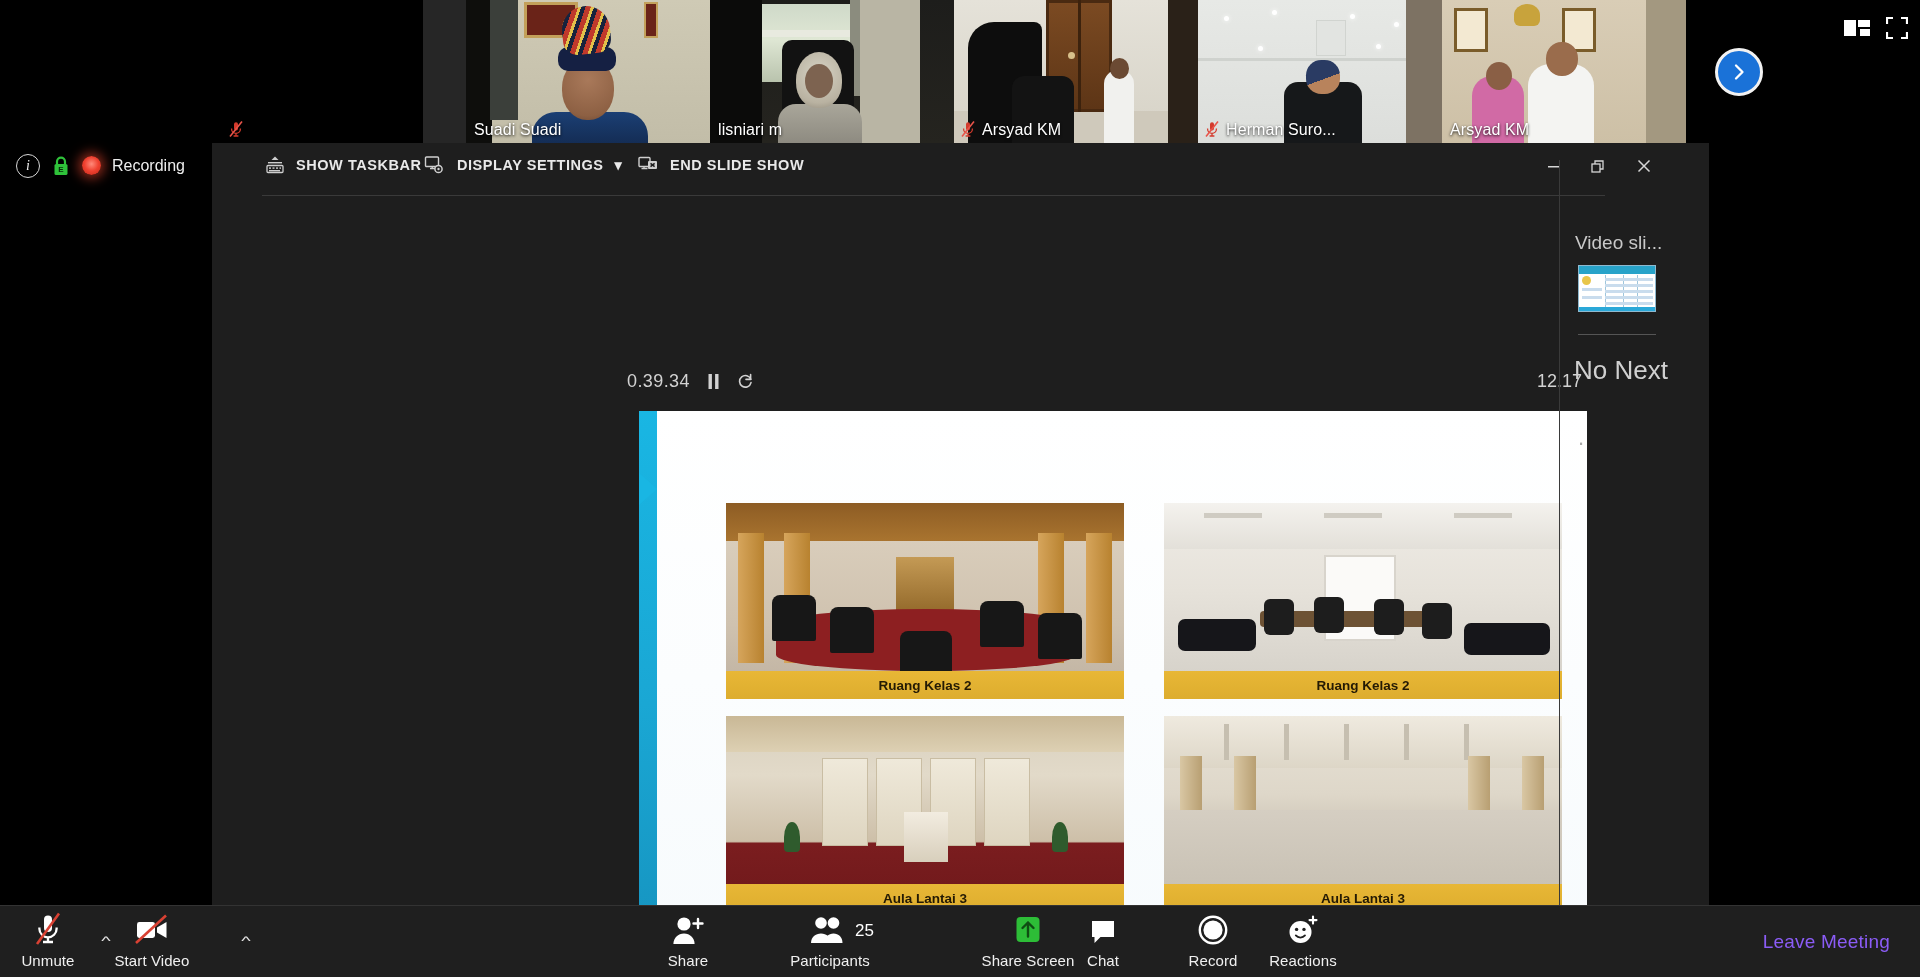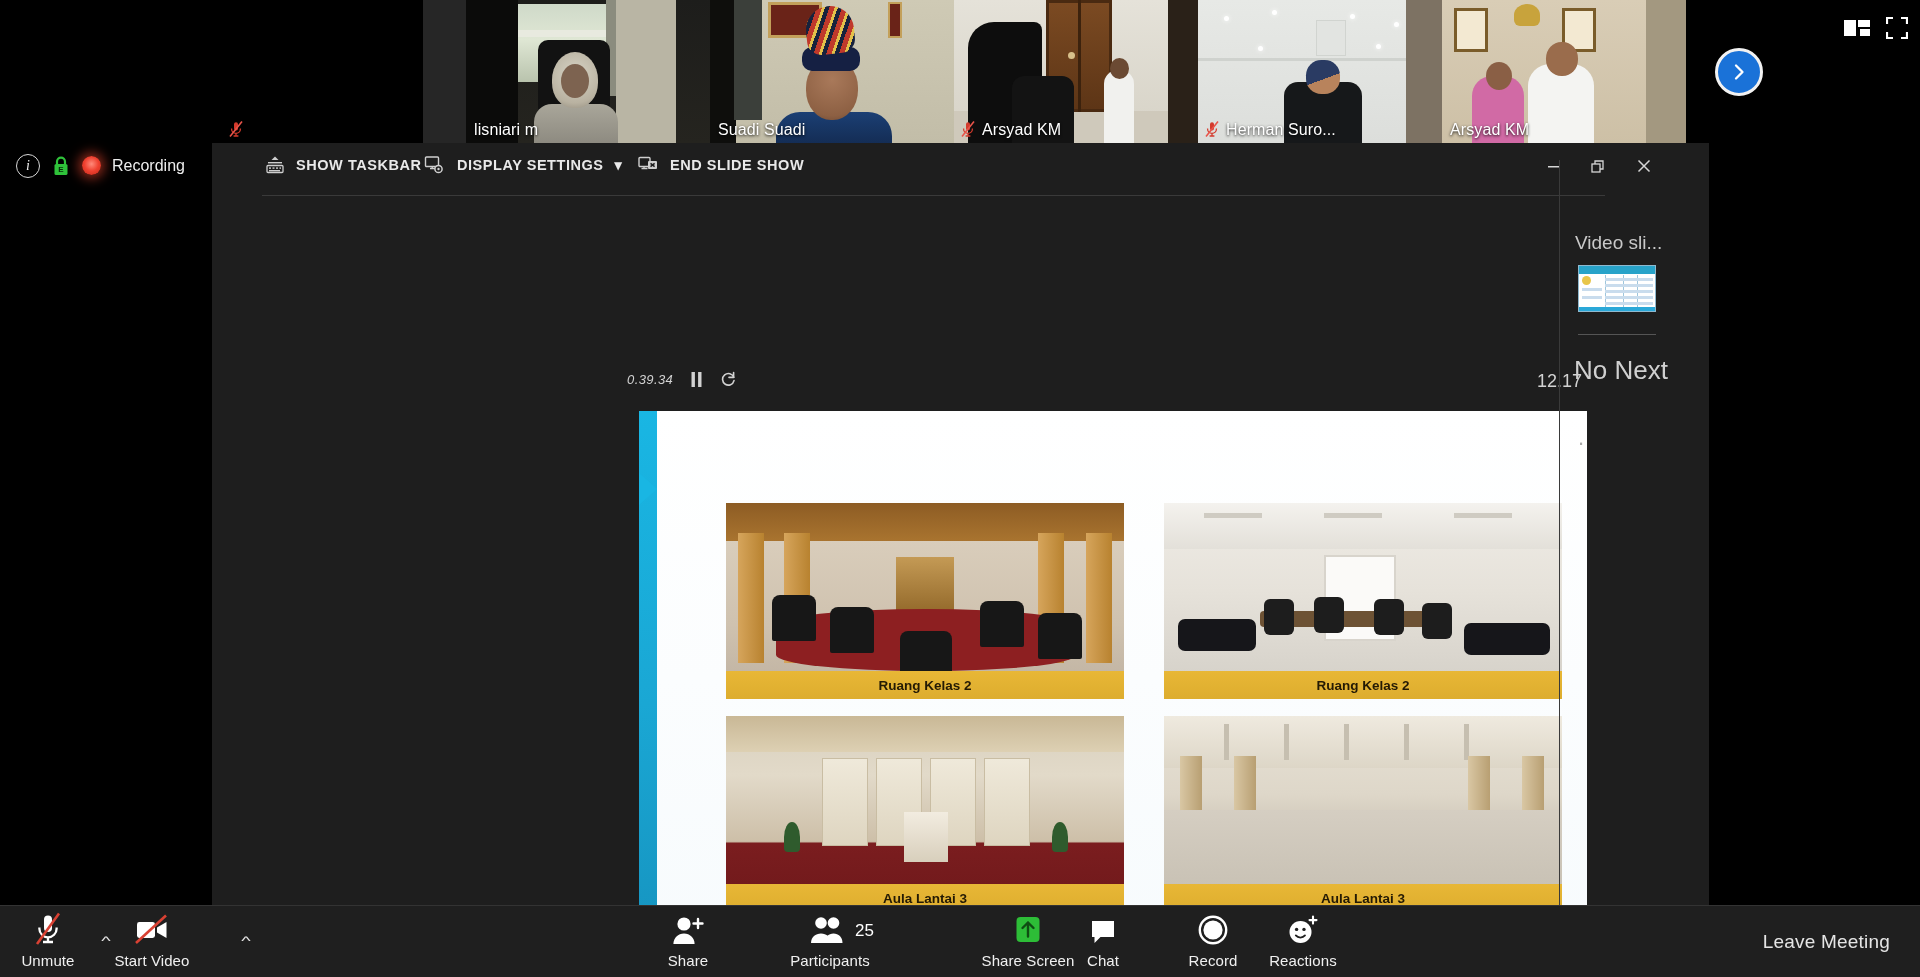--- a/index.html
+++ b/index.html
@@ -114,21 +114,21 @@
 
   
   .ppt { position:absolute; left:212px; top:143px; width:1497px; height:762px; background:#1e1e1e; }
   .ppt-toolbar { position:absolute; left:0; top:0; width:100%; height:53px; }
   .tb-item { position:absolute; top:12px; display:flex; align-items:center; gap:11px; }
   .tb-text { font-size:14.5px; font-weight:bold; letter-spacing:.55px; color:#e9e9e9; }
   .tb-rule { position:absolute; left:50px; top:52px; width:1343px; height:1px; background:#3a3a3a; }
   .wc { position:absolute; top:5px; width:44px; height:36px; display:flex; align-items:center; justify-content:center; color:#d6d6d6; }
 
   .timerrow { position:absolute; left:415px; top:228px; display:flex; align-items:center; gap:17px; color:#d2d2d2; }
-  .timer-val { font-size:13px; letter-spacing:.4px;font-style:italic; }
+  .timer-val { font-size:18px; letter-spacing:.4px; }
   .clock { position:absolute; left:1325px; top:228px; font-size:18px; color:#d2d2d2; }
 
   
   .slide-wrap { position:absolute; left:427px; top:268px; width:948px; height:533px; background:#fff; overflow:hidden; }
   .slide-bg { position:absolute; inset:0; background:linear-gradient(180deg,#ffffff 0%,#f7fbfd 100%); }
   .slide-leftbar { position:absolute; left:0; top:0; width:18px; height:100%;
     background:linear-gradient(180deg,#19b6e3 0%,#1aa7d4 55%,#1694c0 100%); }
   .slide-tri { position:absolute; left:0; top:62px; width:0; height:0;
     border-top:16px solid transparent; border-bottom:16px solid transparent; border-left:18px solid #19b6e3; }
   .slide-title { position:absolute; left:53px; top:21px; width:800px;
@@ -183,72 +183,72 @@
   .nonotes-dot { position:absolute; left:1578px; top:425px; font-size:22px; color:#aaa; }
 
   
   .zbar { position:absolute; left:0; bottom:0; width:1920px; height:72px; background:#1f1f1f; }
   .zbar-top { position:absolute; left:0; top:0; width:1920px; height:1px; background:#333; }
   .zitem { position:absolute; top:6px; display:flex; flex-direction:column; align-items:center; width:96px; }
   .zicon { height:36px; display:flex; align-items:flex-end; justify-content:center; }
   .zlabel{ margin-top:5px; font-size:15px; color:#f0f0f0; letter-spacing:.1px; white-space:nowrap;}
   .caret { position:absolute; top:28px; font-size:13px; color:#e3e3e3; transform:scaleX(1.55); }
   .pcount{ position:absolute; font-size:17px; color:#fff; }
-  .leave { position:absolute; right:30px; top:26px; font-size:19px; color:#e5e5e5; letter-spacing:.2px;margin-left:28px; }
+  .leave { position:absolute; right:30px; top:26px; font-size:19px; color:#8b5cf6; letter-spacing:.2px;margin-left:28px; }
   .leftblack { position:absolute; left:0; top:0; width:423px; height:905px; background:#000; }
 </style>
 </head>
 <body>
 
 <div id="app">
 
   <div class="filmstrip">
 
     <div class="tile w1">
       <div class="scene" style="background:#262626"></div>
       <div class="tile-label-center">LI Datin</div>
       <svg class="mute-ic" viewBox="0 0 16 18">
         <path d="M8 2.2a2 2 0 0 1 2 2v4.4a2 2 0 1 1-4 0V4.2a2 2 0 0 1 2-2z" fill="#d33a2c"></path>
         <path d="M3.6 8.4v.6a4.4 4.4 0 0 0 8.8 0v-.6" stroke="#d33a2c" stroke-width="1.3" fill="none"></path>
         <path d="M8 13.4V16M5.6 16h4.8" stroke="#d33a2c" stroke-width="1.3"></path>
         <path d="M2 16.6 14 1.4" stroke="#e8544a" stroke-width="1.6"></path>
       </svg>
+    </div>
+
+    <div class="tile w2">
+      <div class="tile-inner">
+        <div class="scene s3">
+          <div class="darkL"></div>
+            <div class="door"></div>
+            <div class="pic"></div>
+            <div class="pic2"></div>
+          <div class="shirt"></div>
+            <div class="head"></div>
+            <div class="band"></div>
+            <div class="cap"></div>
+        </div>
+      </div>
+      <div class="tile-name">Suadi Suadi</div>
     </div>
 
     <div class="tile w2">
       <div class="tile-inner">
         <div class="scene s2">
           <div class="wall2"></div>
             <div class="win"></div>
             <div class="winbar"></div>
           <div class="winframe"></div>
             <div class="wall"></div>
           <div class="chair"></div>
             <div class="body"></div>
             <div class="head"></div>
             <div class="face"></div>
         </div>
       </div>
       <div class="tile-name">lisniari m</div>
-    </div>
-
-    <div class="tile w2">
-      <div class="tile-inner">
-        <div class="scene s3">
-          <div class="darkL"></div>
-            <div class="door"></div>
-            <div class="pic"></div>
-            <div class="pic2"></div>
-          <div class="shirt"></div>
-            <div class="head"></div>
-            <div class="band"></div>
-            <div class="cap"></div>
-        </div>
-      </div>
-      <div class="tile-name">Suadi Suadi</div>
     </div>
 
     <div class="tile w2">
       <div class="tile-inner">
         <div class="scene s4">
           <div class="floor"></div>
             <div class="doorw"></div>
             <div class="dsplit"></div>
             <div class="knob"></div>
           <div class="rt"></div>

